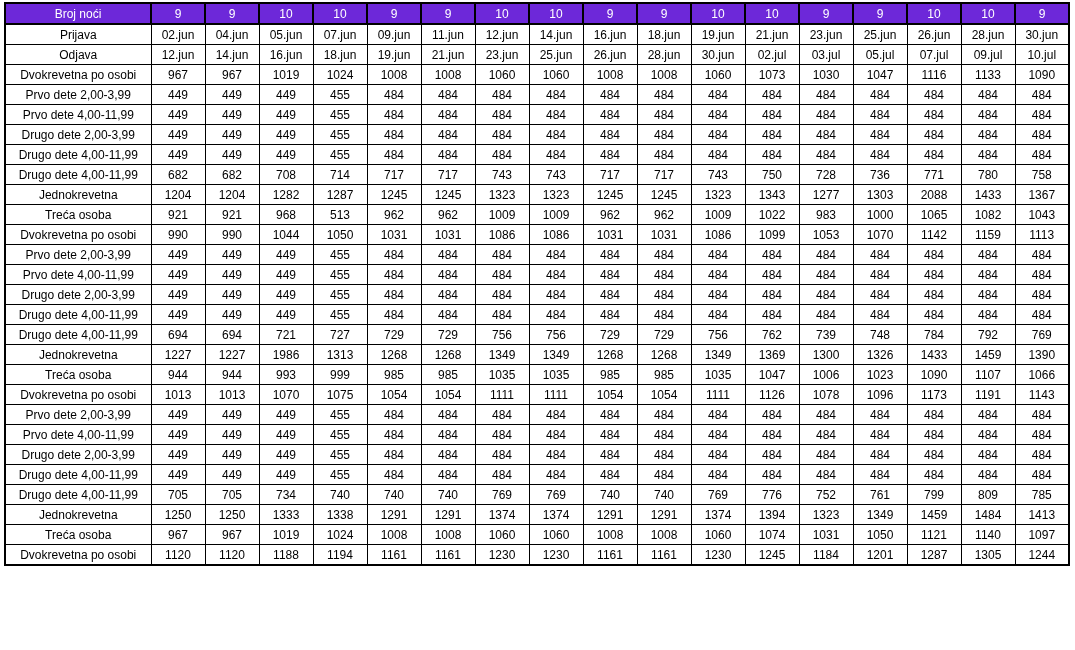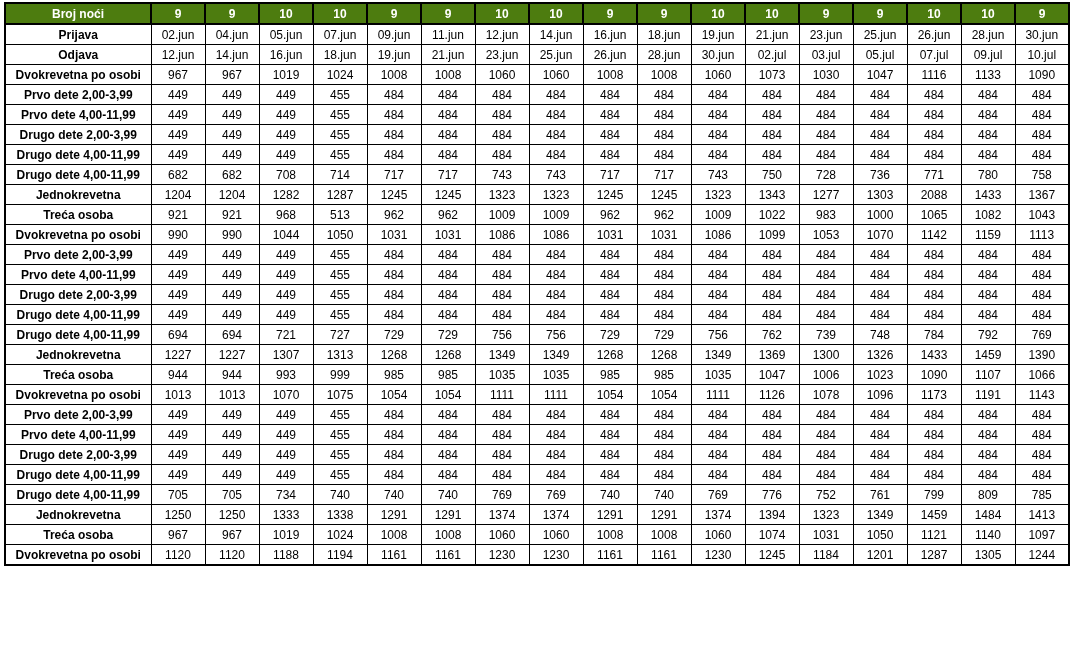--- a/index.html
+++ b/index.html
@@ -28,37 +28,37 @@
     vertical-align: middle;
     font-size: 12px;
     color: #000000;
     white-space: nowrap;
     overflow: hidden;
   }
   table.price-table col.label-col { width: 146px; }
   table.price-table col.data-col  { width: 54px; }
 
   tr.nights-row td {
-    background: #4d7c0f;
+    background: #6d28d9;
     color: #ffffff;
-    font-weight: bold;
+    font-weight: normal;
     border: 2px solid #000000;
   }
   td.row-label {
-    font-weight: bold;
+    font-weight: normal;
   }
   td.section-title {
     font-weight: bold;
     border-left: 2px solid #000000;
     border-right: 2px solid #000000;
   }
   tr.date-row td, tr.data-row td.value-cell {
     font-weight: normal;
   }
-  tr.date-row td.row-label { font-weight: bold; margin-left: 16px; }
+  tr.date-row td.row-label { font-weight: normal; margin-left: 16px; }
 </style>
 </head>
 <body>
 
 <div class="sheet">
   <table class="price-table">
     <colgroup>
         <col class="label-col">
         <col class="data-col">
         <col class="data-col">
@@ -416,21 +416,21 @@
           <td class="value-cell">739</td>
           <td class="value-cell">748</td>
           <td class="value-cell">784</td>
           <td class="value-cell">792</td>
           <td class="value-cell">769</td>
         </tr>
         <tr class="data-row">
           <td class="row-label">Jednokrevetna</td>
           <td class="value-cell">1227</td>
           <td class="value-cell">1227</td>
-          <td class="value-cell">1307</td>
+          <td class="value-cell">1986</td>
           <td class="value-cell">1313</td>
           <td class="value-cell">1268</td>
           <td class="value-cell">1268</td>
           <td class="value-cell">1349</td>
           <td class="value-cell">1349</td>
           <td class="value-cell">1268</td>
           <td class="value-cell">1268</td>
           <td class="value-cell">1349</td>
           <td class="value-cell">1369</td>
           <td class="value-cell">1300</td>

